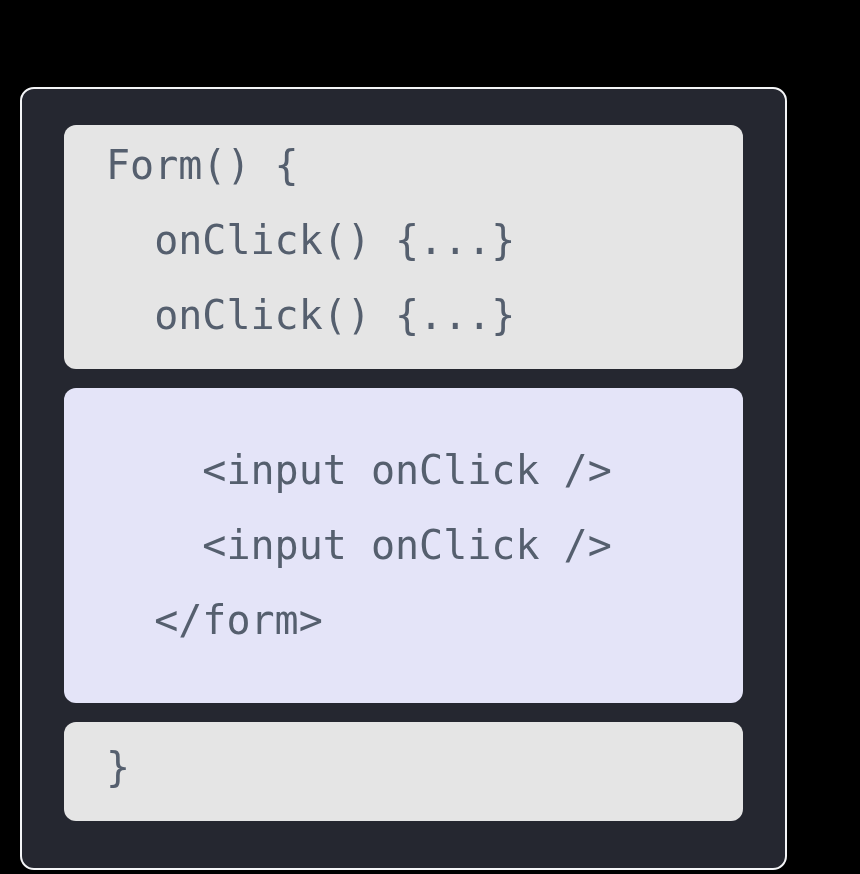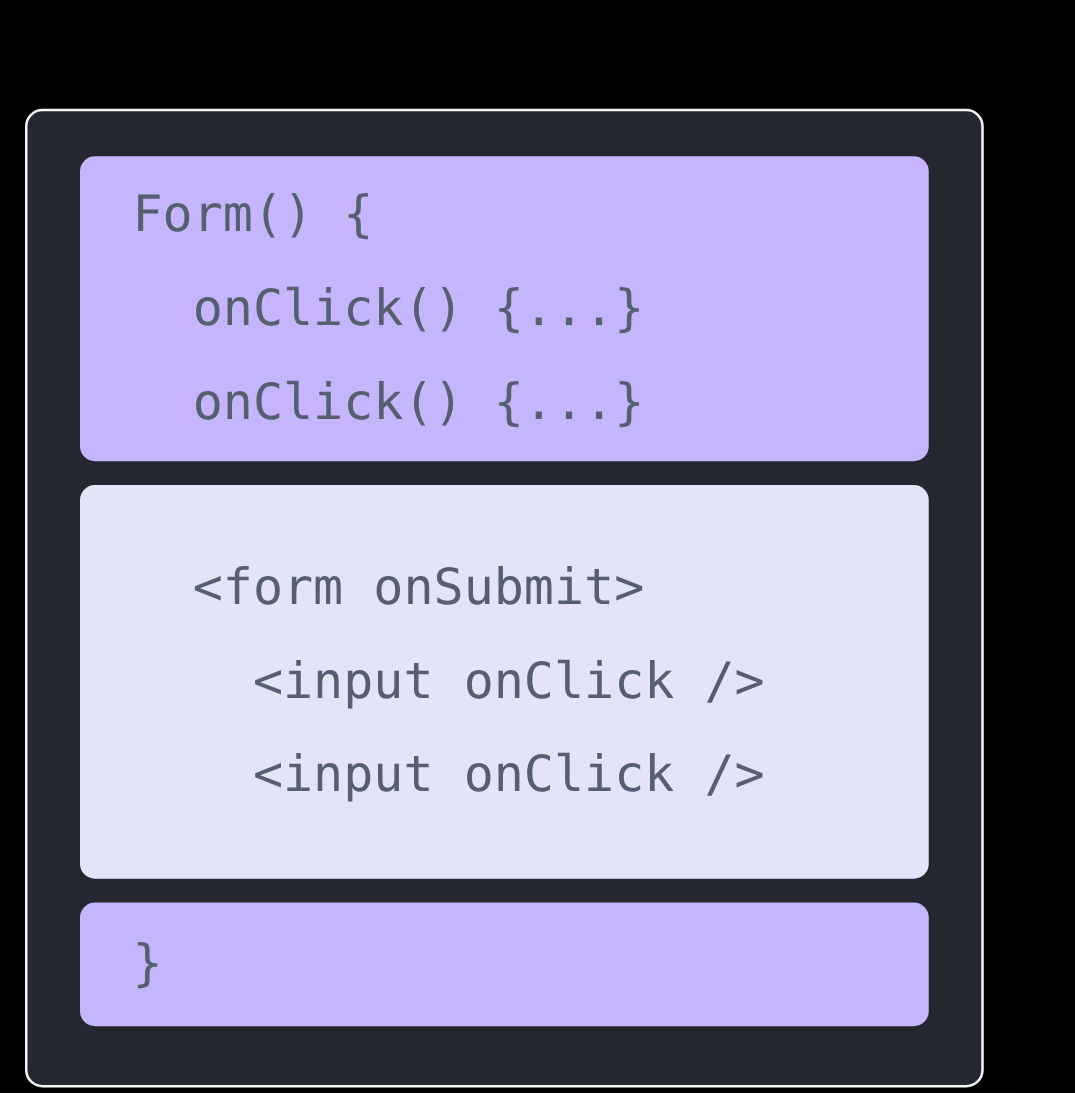--- a/index.html
+++ b/index.html
@@ -41,21 +41,22 @@
   .code-panel {
     box-sizing: border-box;
     border-radius: 12px;
     padding: 16px 0 16px 0;
     display: flex;
     flex-direction: column;
     justify-content: center;
   }
 
   .panel-component {
-    background: #c4b5fd;
+    background: #e5e5e5;
+    justify-content: flex-end;
   }
 
   .panel-markup {
     background: #e4e4f8;
   }
 
   .code-line {
     font-family: "DejaVu Sans Mono", monospace;
     font-size: 40px;
     line-height: 75px;
@@ -83,23 +84,23 @@
 
   <div id="code-card">
 
     <div id="panel-component-head" class="code-panel panel-component">
       <div class="code-line">Form() {</div>
       <div class="code-line">  onClick() {...}</div>
       <div class="code-line">  onClick() {...}</div>
     </div>
 
     <div id="panel-markup-body" class="code-panel panel-markup">
-      <div class="code-line">  &lt;form onSubmit&gt;</div>
       <div class="code-line">    &lt;input onClick /&gt;</div>
       <div class="code-line">    &lt;input onClick /&gt;</div>
+      <div class="code-line">  &lt;/form&gt;</div>
     </div>
 
     <div id="panel-component-tail" class="code-panel panel-component">
       <div class="code-line">}</div>
     </div>
 
   </div>
 
 </div>
 

